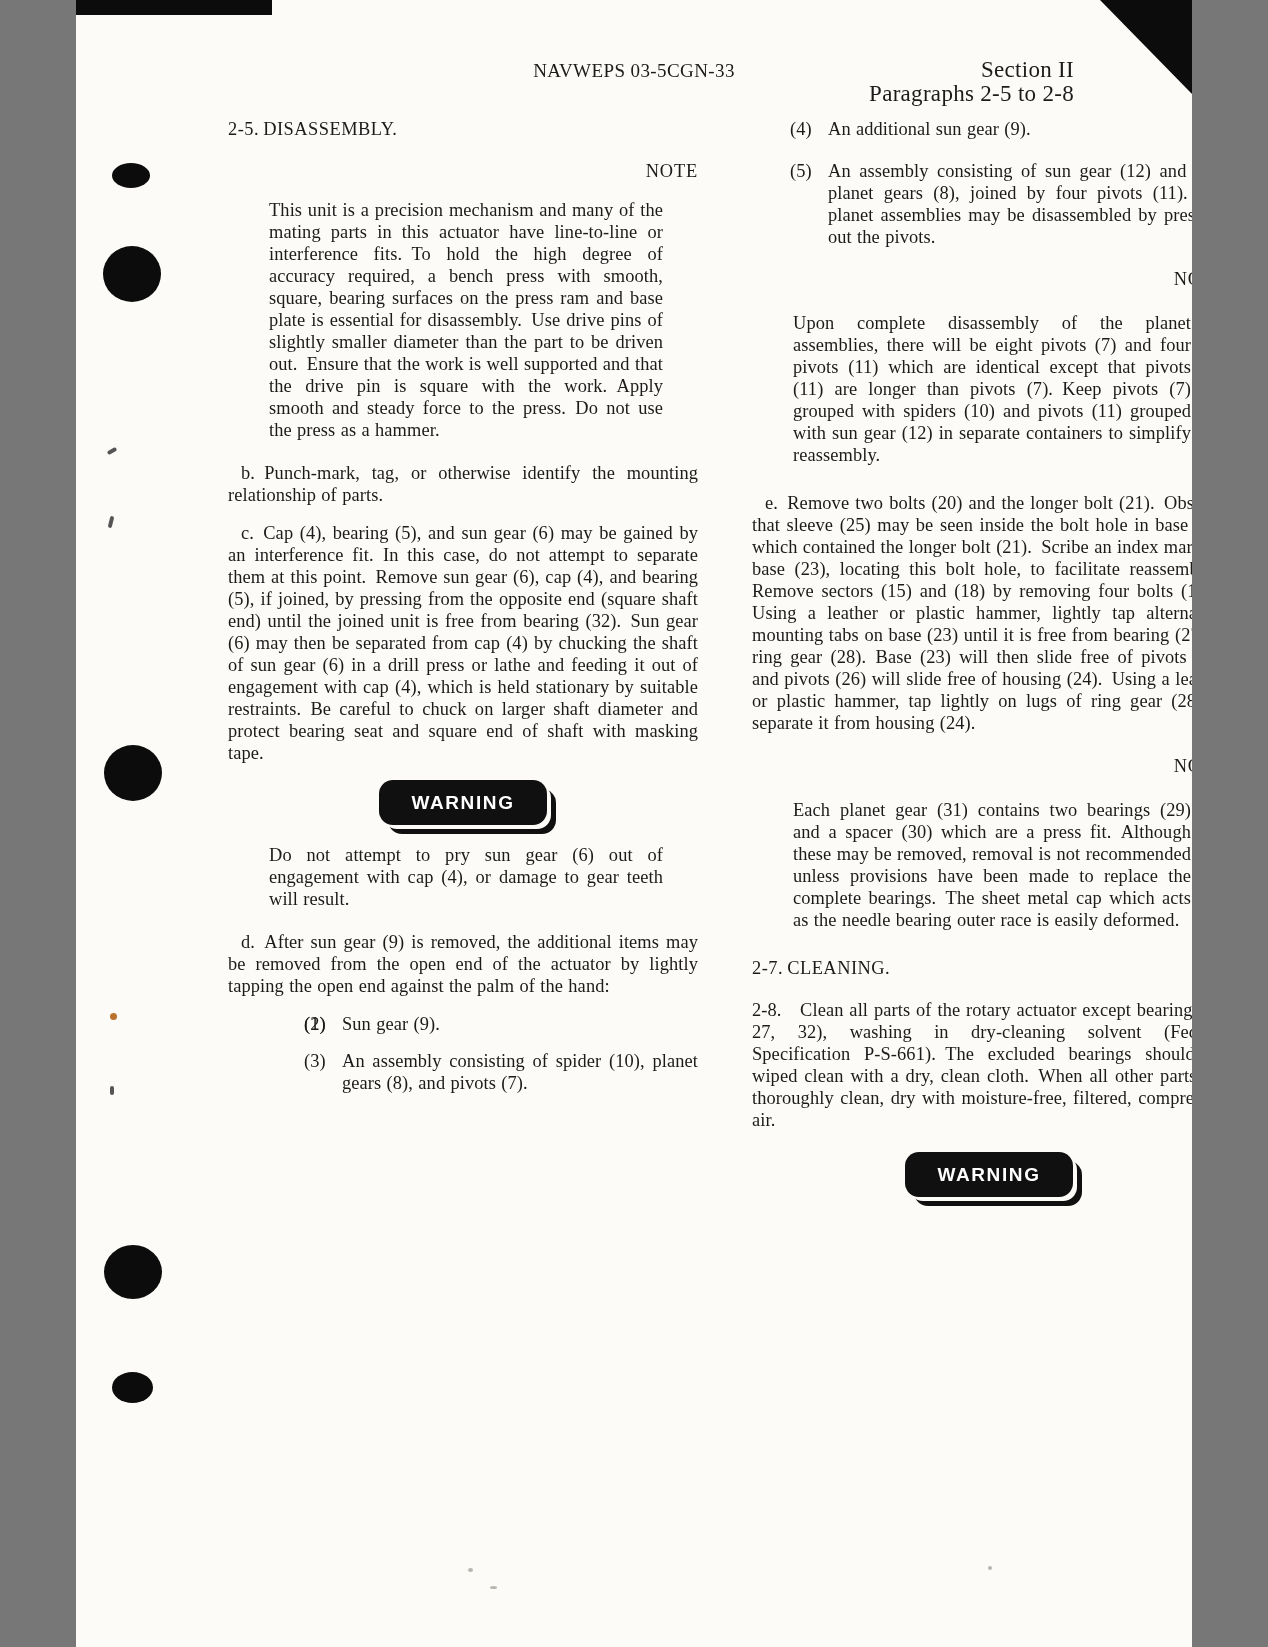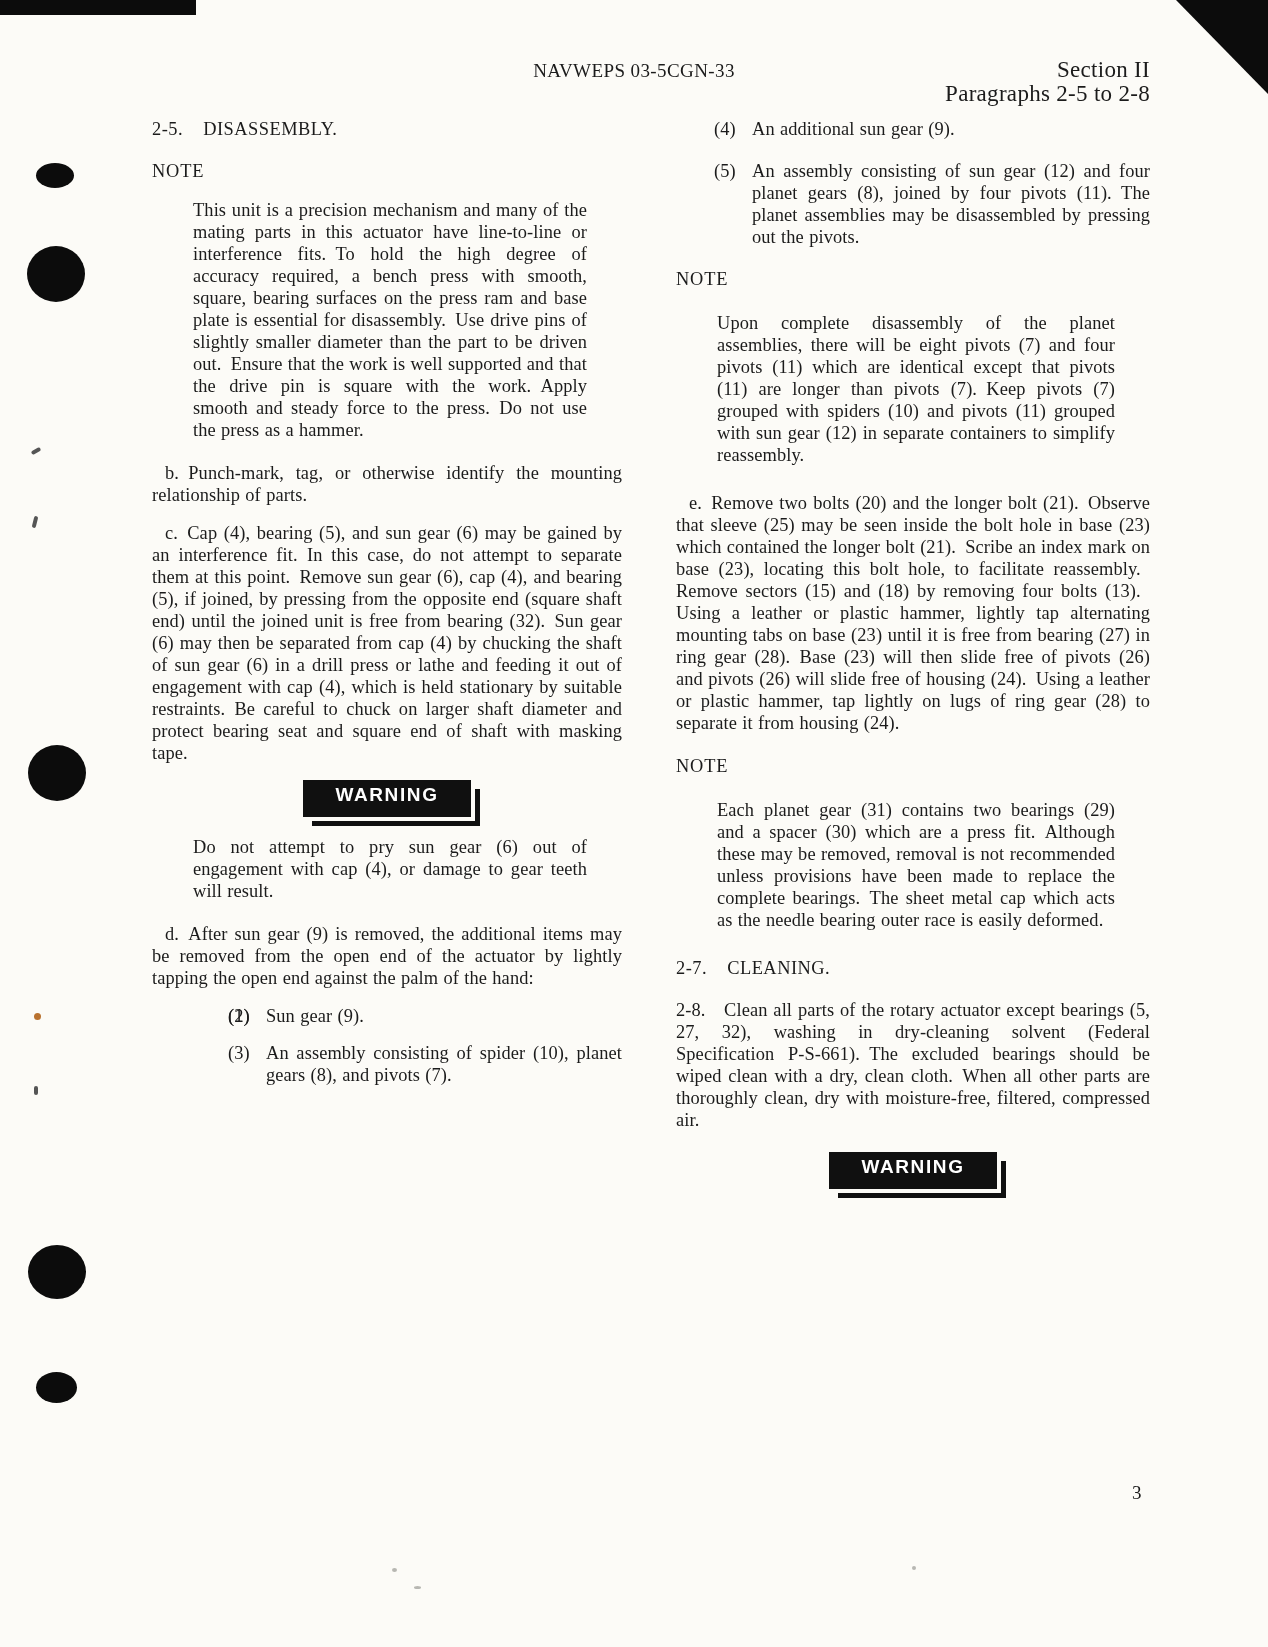--- a/index.html
+++ b/index.html
@@ -1,19 +1,19 @@
 <!DOCTYPE html>
 <html><head>
 <meta charset="utf-8">
 <style>
   html, body { margin:0; padding:0; }
   body { background:#777; }
   .page {
     position:relative;
-    width:1268px; height:1647px;
+    width:1116px; height:1647px;
     margin:0 auto;
     background:#fcfbf7;
     font-family:"Liberation Serif", serif;
     color:#1b1b1b;
     overflow:hidden;
   }
 
   
   .header-center {
     position:absolute; top:60px; left:0; width:100%;
@@ -31,25 +31,25 @@
   .para {
     font-size:18.4px; line-height:22px;
     text-align:justify; letter-spacing:0.1px; word-spacing:0.6px;
   }
   .col-left  .block { margin-bottom:16px; }
   .col-right .block { margin-bottom:21px; }
 
   .head { letter-spacing:0.5px; }
   .col-left  .head { margin-bottom:20px; }
   .col-right .head { margin-bottom:20px; }
-  .head-title { margin-left:20px; }
+  .head-title { margin-left:4px; }
 
   .lettered { text-indent:13px; }
 
-  .note-label { text-align:left; letter-spacing:0.8px; font-size:18.4px; line-height:22px; }
+  .note-label { text-align:right; letter-spacing:0.8px; font-size:18.4px; line-height:22px; }
   .col-left  .note-label { margin:4px 0 17px; }
   .col-right .note-label { margin:8px 0 22px; }
 
   .note-body { padding-left:41px; padding-right:35px; }
   .col-left  .note-body { margin-bottom:21px; }
   .col-right .note-body { margin-bottom:26px; }
 
   
   .list-item { position:relative; }
   .col-left  .list-item { padding-left:114px; margin-bottom:15px; }
@@ -59,22 +59,23 @@
   .col-right .list-marker { left:38px; }
 
   
   .warning-wrap { display:flex; justify-content:center; }
   .col-left  .warning-wrap { margin:8px 0 19px; }
   .col-right .warning-wrap { margin:10px 0 21px; }
   .warning-box {
     background:#101010; color:#ffffff;
     font-family:"Liberation Sans", sans-serif;
     font-weight:bold; font-size:19px; letter-spacing:1.6px;
-    padding:4px 32px 11px;
+    padding:12px 32px 11px;
     box-shadow: 4px 4px 0 0 #fcfbf7, 9px 9px 0 0 #101010;
+    border-radius: 14px;
   }
 
   
   .page-number { position:absolute; left:1132px; top:1482px; font-size:19px; }
 
   
   .artifact { position:absolute; background:#0c0c0c; }
   .a-bar-topleft { left:0; top:0; width:196px; height:15px; }
   .a-tri-topright {
     right:0; top:0; width:92px; height:94px;

